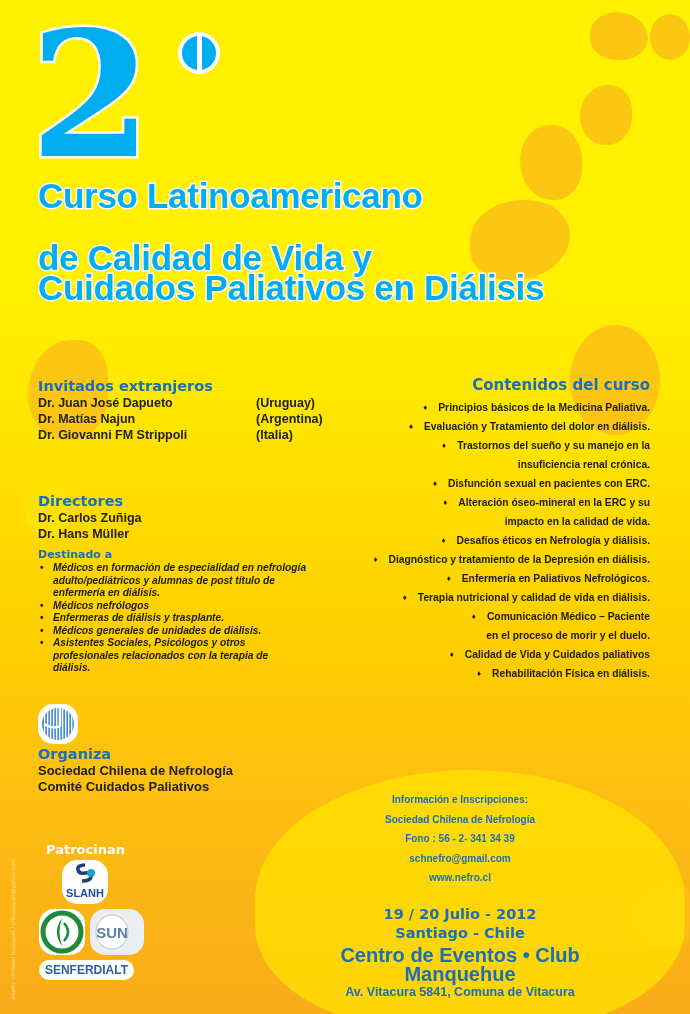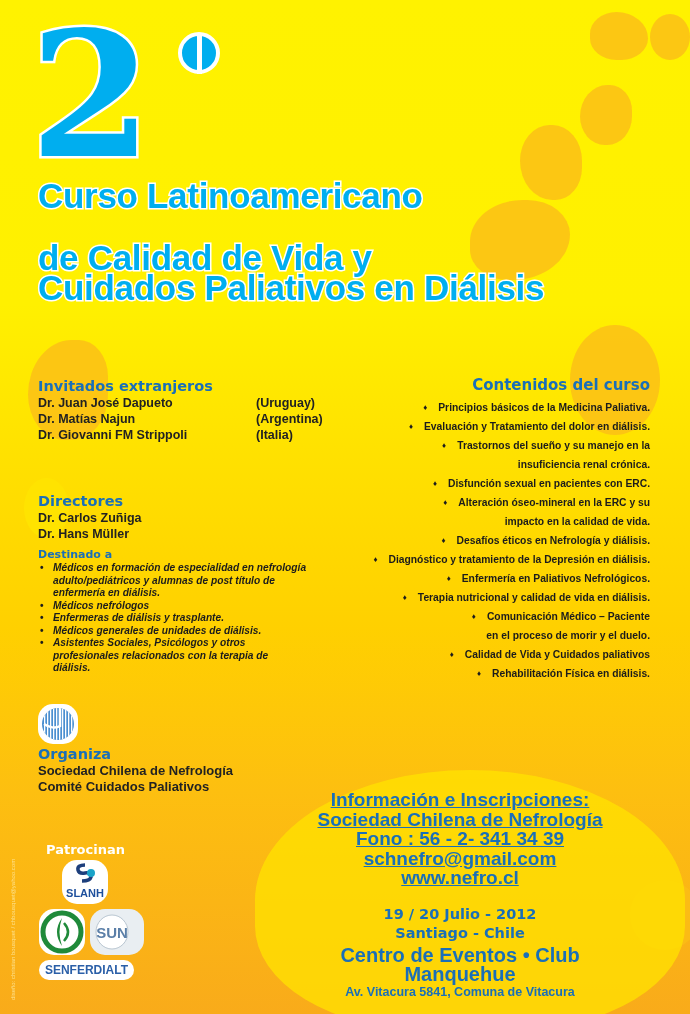--- a/index.html
+++ b/index.html
@@ -44,21 +44,21 @@
 
   #contenidos { position: absolute; right: 40px; top: 377px; width: 330px; text-align: right; }
   #contenidos .sec-head { font-size: 15px; margin-bottom: 4px; }
   .cont-item { font-family: "Liberation Sans", sans-serif; font-weight: bold; font-size: 10.3px; line-height: 19px; color: #1c1c1c; white-space: nowrap; }
   .cont-item .bul { display: inline-block; margin-right: 11px; font-size: 8px; vertical-align: 1px; }
 
   .logo-box { position: absolute; background: #fff; border-radius: 15px; }
   .org-text { font-family: "Liberation Sans", sans-serif; font-weight: bold; font-size: 13px; line-height: 16px; color: #222; }
 
   #info { position: absolute; left: 300px; top: 790px; width: 320px; text-align: center; font-family: "Liberation Sans", sans-serif; font-weight: bold; color: #1a6fb8; }
-  #info .l { font-size: 19px; line-height: 19.5px; text-decoration: underline; }
+  #info .l { font-size: 10px; line-height: 19.5px; }
   #info .date { font-family: "DejaVu Sans", sans-serif; font-size: 14.5px; line-height: 19px; }
   #info .venue { font-size: 20px; line-height: 19px; }
   #info .addr { font-size: 12.5px; line-height: 16px; }
 
   #credit {
     position: absolute; left: 10px; top: 1000px; transform-origin: 0 0; transform: rotate(-90deg);
     font-family: "Liberation Sans", sans-serif; font-size: 6px; color: #fde08a; white-space: nowrap;
   }
   #patrocinan-label { position: absolute; left: 46px; top: 842px; font-family: "DejaVu Sans", sans-serif; font-weight: bold; font-size: 13px; color: #fff; }
 </style>

